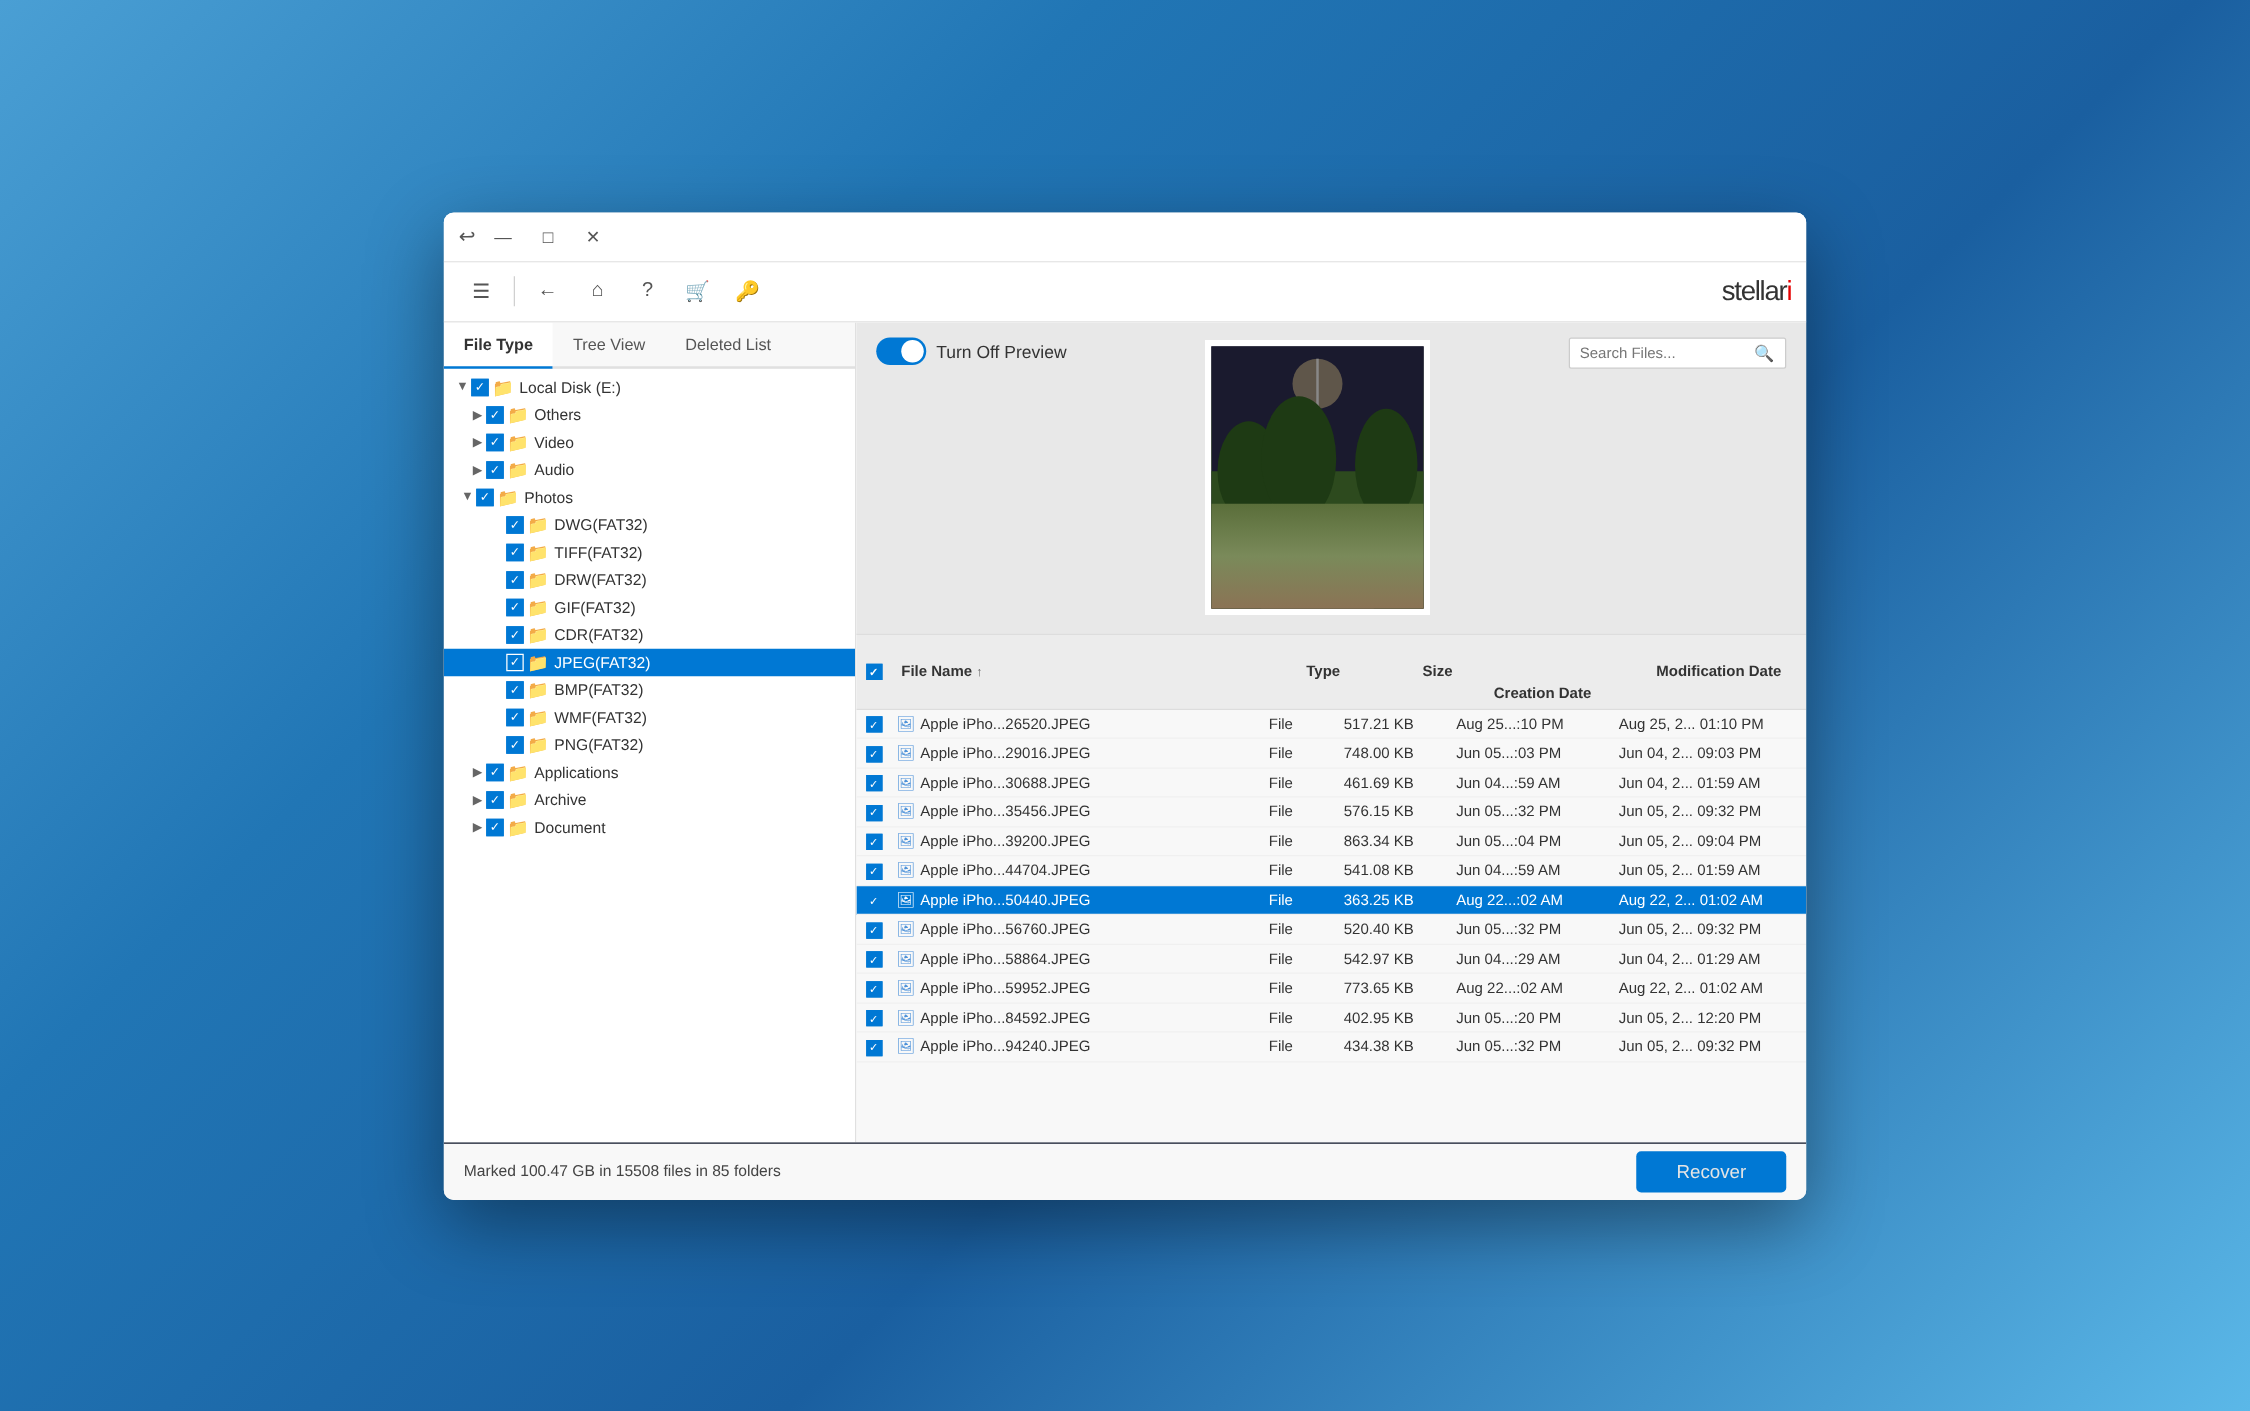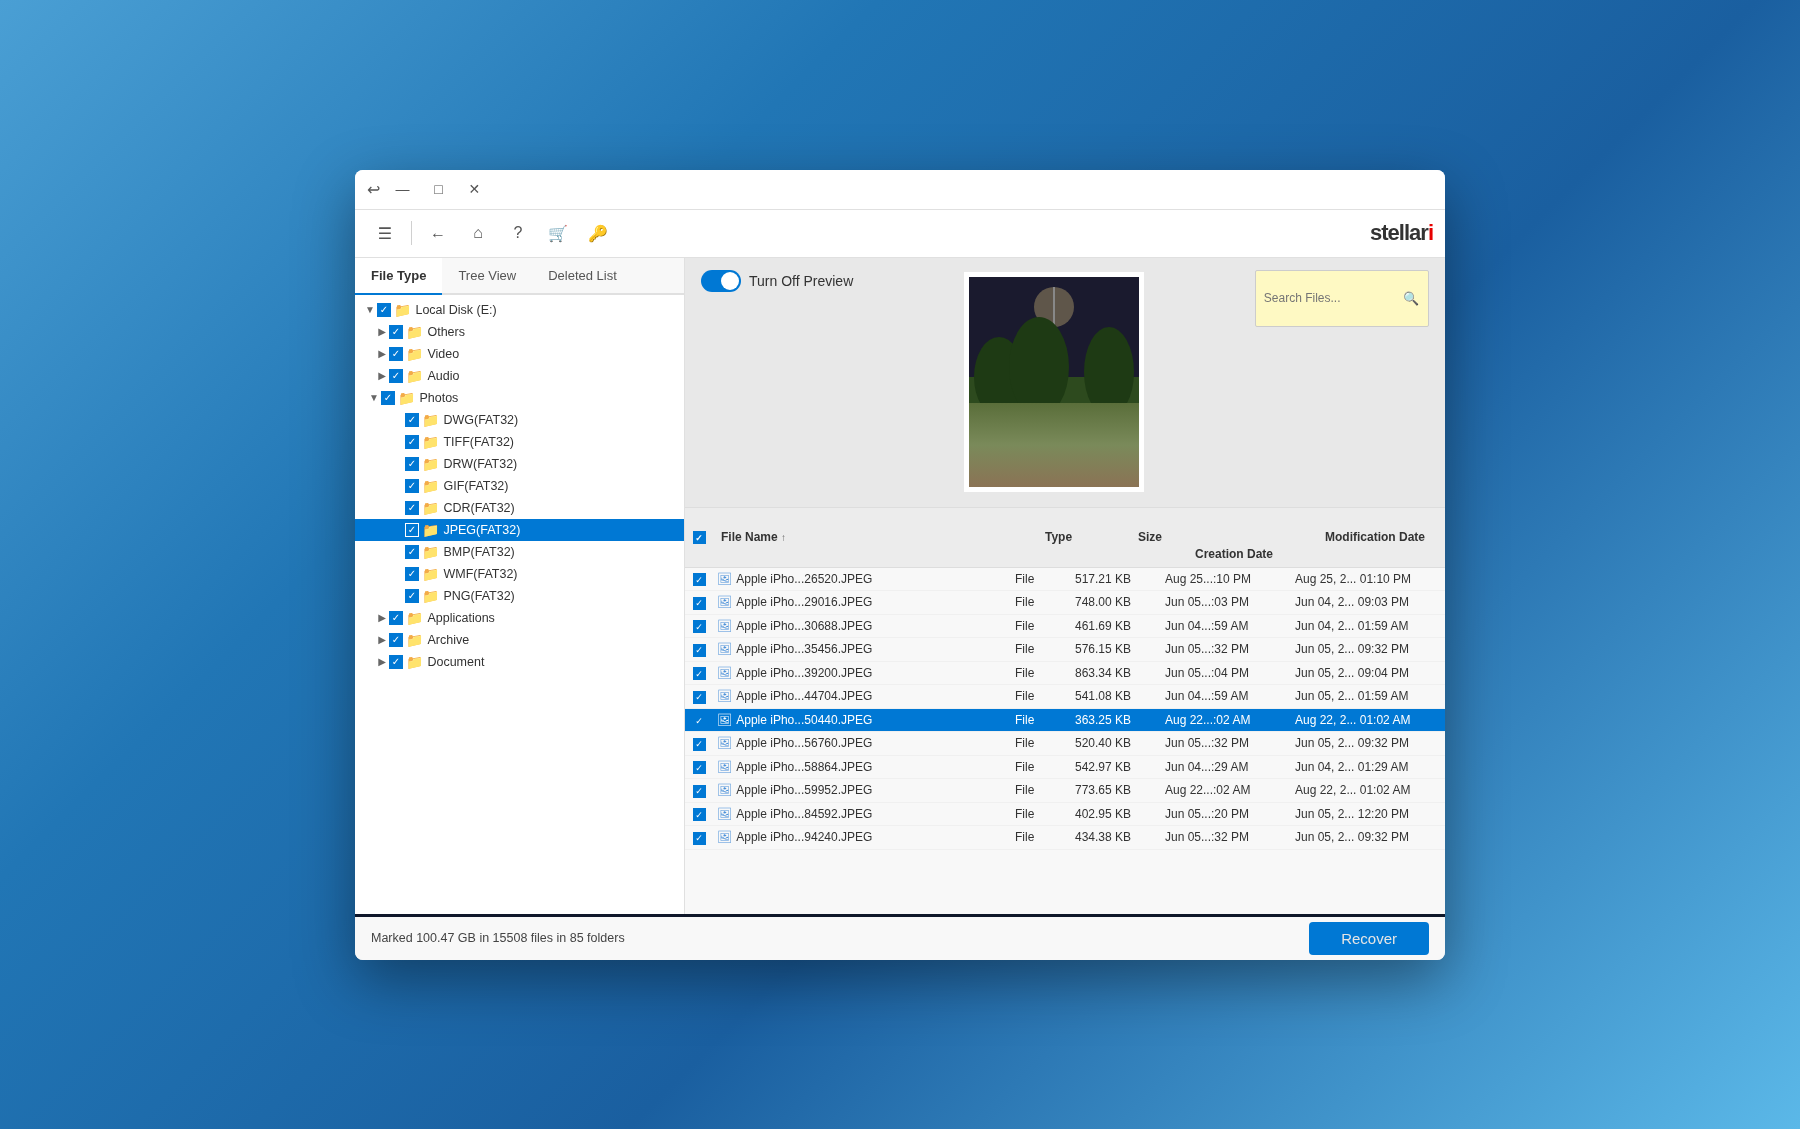--- a/index.html
+++ b/index.html
@@ -88,21 +88,21 @@
     }
     .toolbar-divider {
       width: 1px;
       height: 24px;
       background: #d0d0d0;
       margin: 0 4px;
     }
     .stellar-logo {
       margin-left: auto;
       font-size: 22px;
-      font-weight: bold;
+      font-weight: normal;
       color: #333;
       letter-spacing: -1px;
     }
     .stellar-logo span { color: #e60000; }
     
     .main-content {
       display: flex;
       flex: 1;
       overflow: hidden;
     }
@@ -164,21 +164,21 @@
       margin-right: 3px;
       font-size: 10px;
       flex-shrink: 0;
     }
     .tree-item .checkbox.checked { background: #0078d4; border-color: #0078d4; color: white; }
     .tree-item .folder-icon { margin-right: 4px; font-size: 14px; }
     .tree-item.selected .arrow { color: white; }
     .bottom-bar {
       height: 46px;
       background: #f8f8f8;
-      border-top: 3px solid #0f172a;
+      border-top: 1px solid #0f172a;
       display: flex;
       align-items: center;
       padding: 0 16px;
       font-size: 12.5px;
       color: #444;
       flex-shrink: 0;
     }
     .recover-btn {
       margin-left: auto;
       background: #0078d4;
@@ -255,23 +255,23 @@
       bottom: 0;
       left: 0;
       right: 0;
       height: 40%;
       background: linear-gradient(180deg, #5a6e3a 0%, #7a8a5a 50%, #8b7355 100%);
     }
     .search-box {
       display: flex;
       align-items: center;
       border: 1px solid #ccc;
-      background: #fef9c3;
+      background: #ffffff;
       border-radius: 2px;
-      padding: 20px 8px;
+      padding: 4px 8px;
       font-size: 12px;
     }
     .search-input {
       border: none;
       outline: none;
       background: transparent;
       font-size: 12px;
       color: #888;
       width: 140px;
     }

